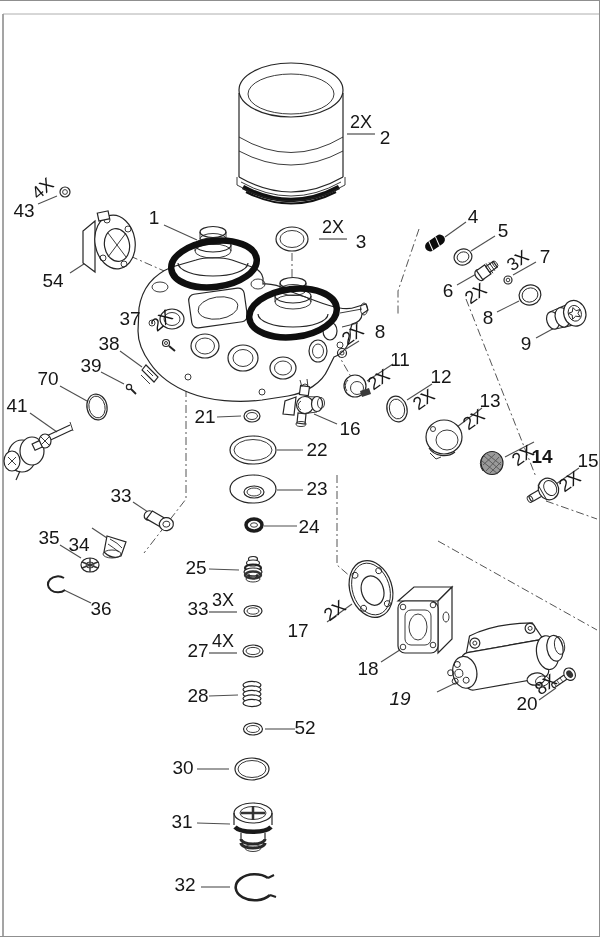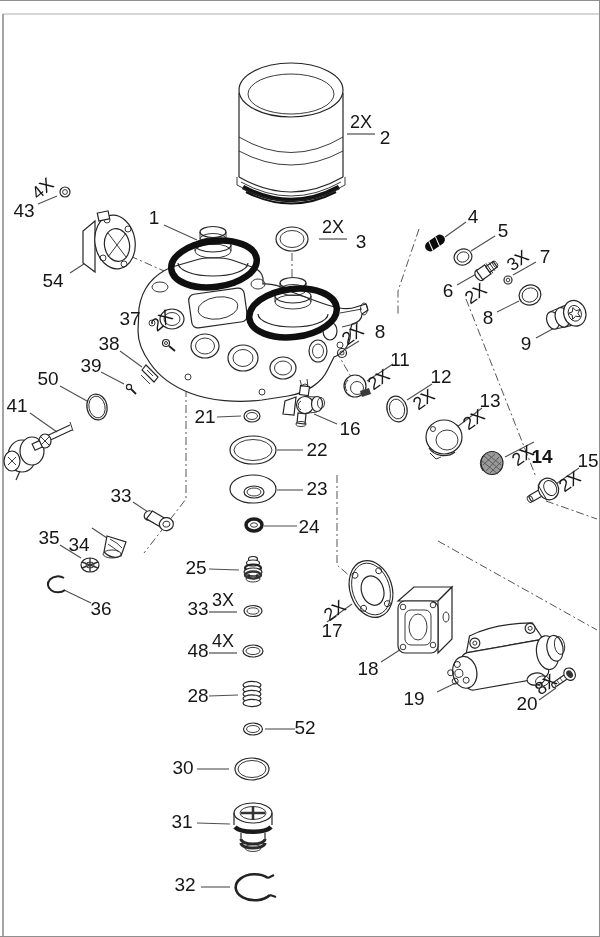--- a/index.html
+++ b/index.html
@@ -464,44 +464,44 @@
       <div class="callout" style="left: 545px; top: 256px;">7</div>
       <div class="callout" style="left: 488px; top: 317px;">8</div>
       <div class="callout" style="left: 526px; top: 343px;">9</div>
       <div class="callout" style="left: 380px; top: 331px;">8</div>
       <div class="callout" style="left: 400px; top: 359px;">11</div>
       <div class="callout" style="left: 441px; top: 376px;">12</div>
       <div class="callout" style="left: 490px; top: 400px;">13</div>
       <div class="callout" style="left: 542px; top: 456px; font-weight: bold;">14</div>
       <div class="callout" style="left: 588px; top: 460px;">15</div>
       <div class="callout" style="left: 350px; top: 428px;">16</div>
-      <div class="callout" style="left: 332px; top: 630px;">17</div>
+      <div class="callout" style="left: 298px; top: 630px;">17</div>
       <div class="callout" style="left: 368px; top: 668px;">18</div>
-      <div class="callout" style="left: 414px; top: 698px;">19</div>
+      <div class="callout" style="left: 400px; top: 698px; font-style: italic;">19</div>
       <div class="callout" style="left: 527px; top: 703px;">20</div>
       <div class="callout" style="left: 205px; top: 416px;">21</div>
       <div class="callout" style="left: 317px; top: 449px;">22</div>
       <div class="callout" style="left: 317px; top: 488px;">23</div>
       <div class="callout" style="left: 309px; top: 526px;">24</div>
       <div class="callout" style="left: 196px; top: 567px;">25</div>
       <div class="callout" style="left: 198px; top: 608px;">33</div>
-      <div class="callout" style="left: 198px; top: 650px;">48</div>
+      <div class="callout" style="left: 198px; top: 650px;">27</div>
       <div class="callout" style="left: 198px; top: 695px;">28</div>
       <div class="callout" style="left: 305px; top: 727px;">52</div>
       <div class="callout" style="left: 183px; top: 767px;">30</div>
       <div class="callout" style="left: 182px; top: 821px;">31</div>
       <div class="callout" style="left: 185px; top: 884px;">32</div>
       <div class="callout" style="left: 121px; top: 495px;">33</div>
       <div class="callout" style="left: 79px; top: 520px; margin-top: 24px;">34</div>
       <div class="callout" style="left: 49px; top: 537px;">35</div>
       <div class="callout" style="left: 101px; top: 608px;">36</div>
       <div class="callout" style="left: 130px; top: 318px;">37</div>
       <div class="callout" style="left: 109px; top: 343px;">38</div>
       <div class="callout" style="left: 91px; top: 365px;">39</div>
-      <div class="callout" style="left: 48px; top: 378px;">50</div>
+      <div class="callout" style="left: 48px; top: 378px;">70</div>
       <div class="callout" style="left: 17px; top: 405px;">41</div>
       <div class="callout" style="left: 53px; top: 280px;">54</div>
       <div class="callout" style="left: 24px; top: 210px;">43</div>
       <div class="qty ul" style="left: 361px; top: 122px;">2X</div>
       <div class="qty ul" style="left: 333px; top: 227px;">2X</div>
       <div class="qty" style="left: 476px; top: 293px; transform: translate(-50%, -50%) rotate(-35deg);">2X</div>
       <div class="qty" style="left: 518px; top: 260px; transform: translate(-50%, -50%) rotate(-35deg);">3X</div>
       <div class="qty" style="left: 353px; top: 334px; transform: translate(-50%, -50%) rotate(-35deg);">2X</div>
       <div class="qty" style="left: 379px; top: 379px; transform: translate(-50%, -50%) rotate(-35deg);">2X</div>
       <div class="qty" style="left: 424px; top: 399px; transform: translate(-50%, -50%) rotate(-35deg);">2X</div>

